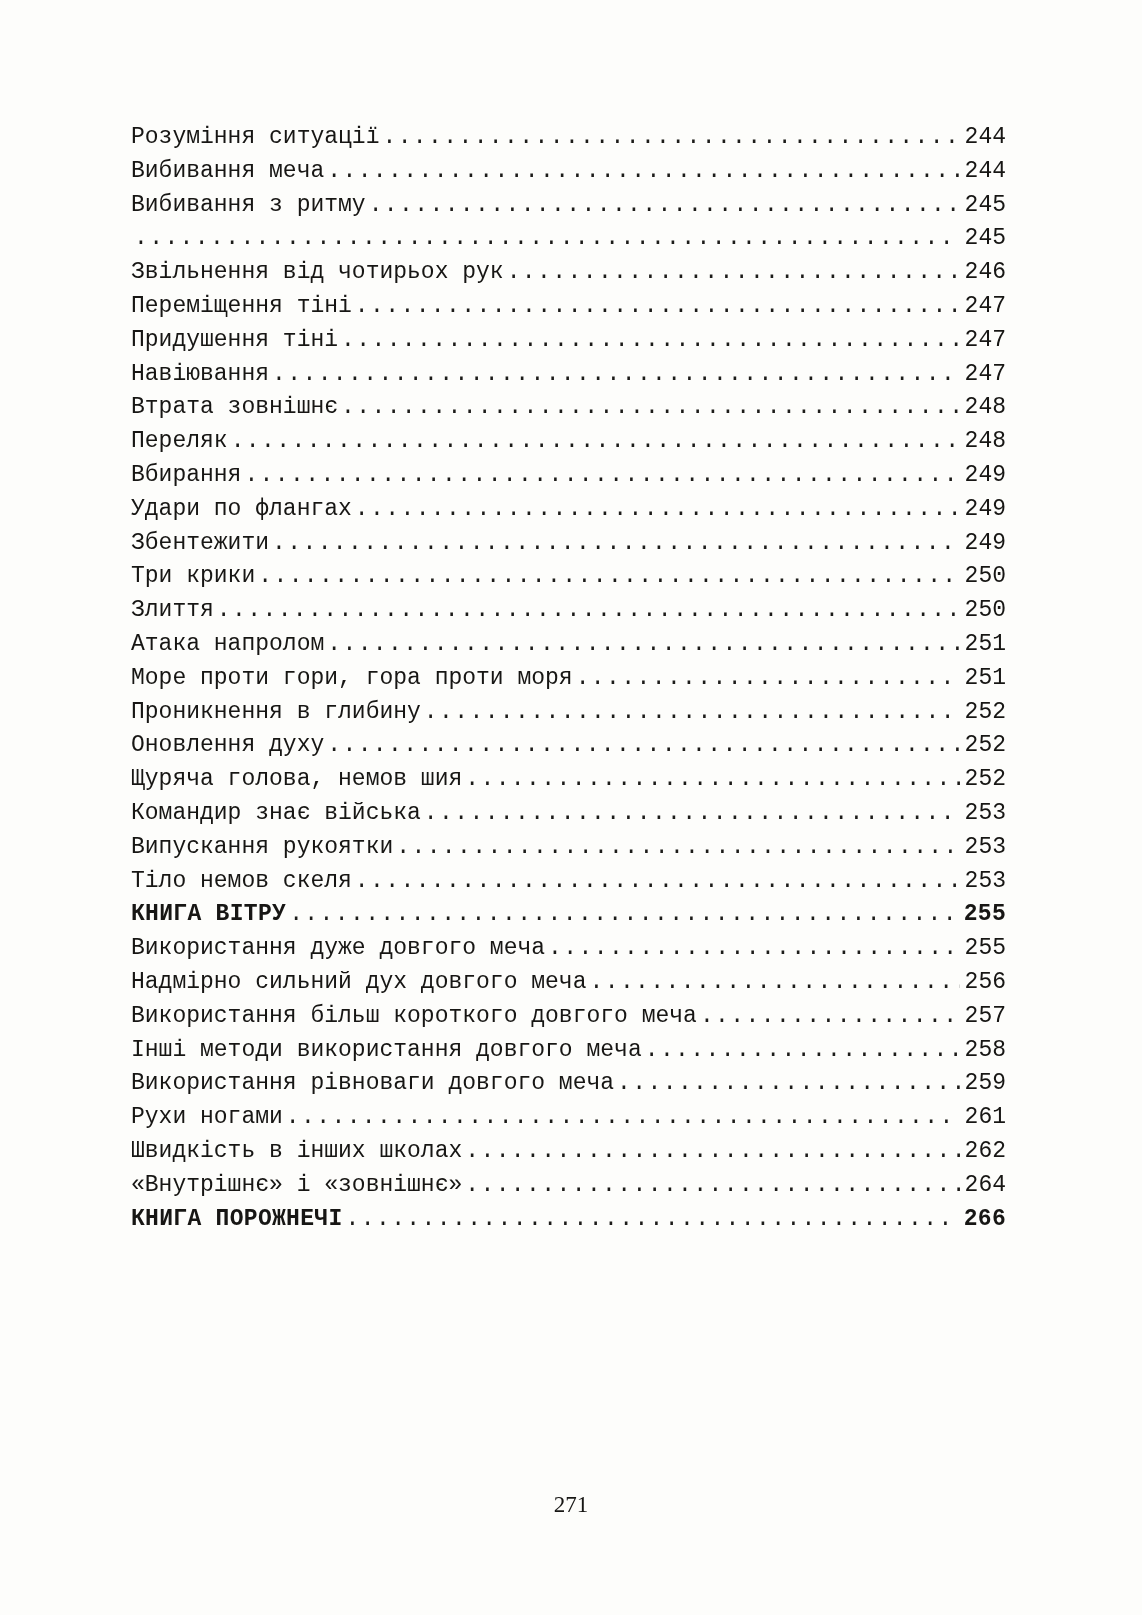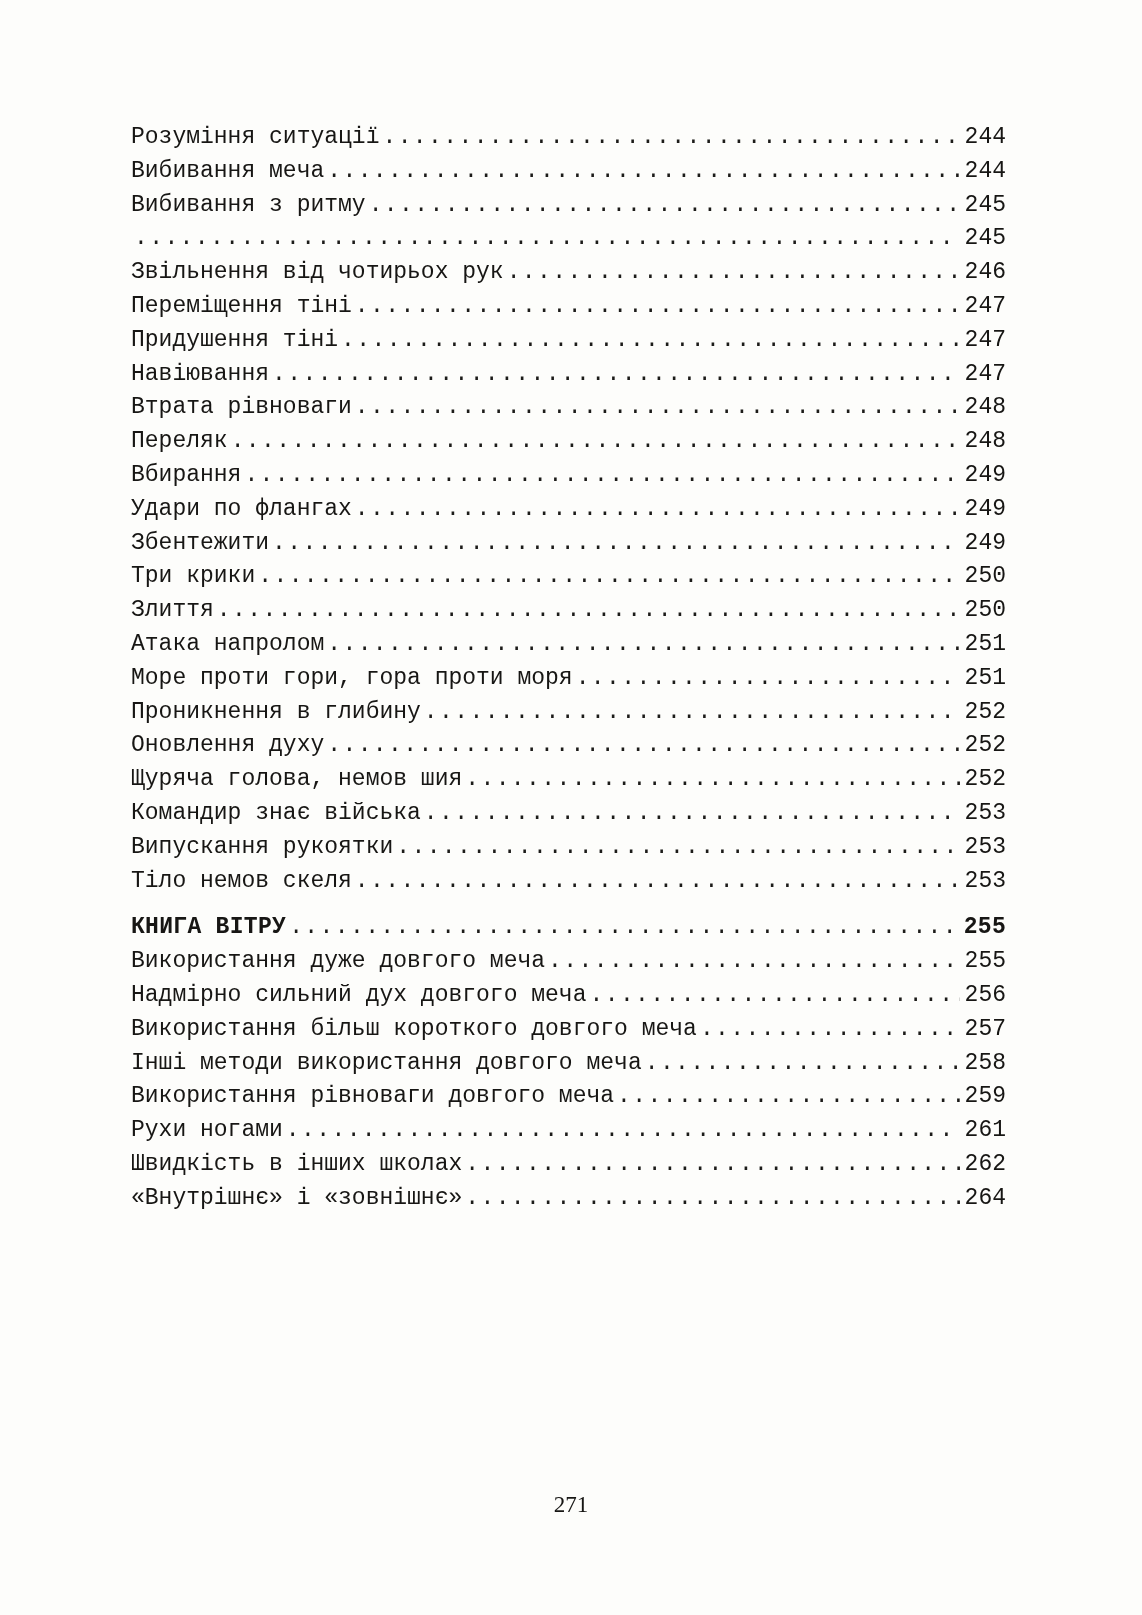--- a/index.html
+++ b/index.html
@@ -25,21 +25,20 @@
     left: 131px;
     width: 875px;
     font-family: Liberation Mono, monospace;
   }
   .toc-row {
     display: flex;
     line-height: 33.8px;
     font-size: 23px;
   }
   .toc-row.toc-header {
-    margin-top: 13px;
     font-weight: 700;
     letter-spacing: 0.3px;
   }
   .toc-title {
     display: block;
     white-space: nowrap;
     flex: 0 0 auto;
   }
   .toc-leader {
     display: block;
@@ -107,21 +106,21 @@
         <span class="toc-title">Придушення тіні</span>
         <span class="toc-leader"></span>
         <span class="toc-page">247</span>
       </div>
       <div class="toc-row">
         <span class="toc-title">Навіювання</span>
         <span class="toc-leader"></span>
         <span class="toc-page">247</span>
       </div>
       <div class="toc-row">
-        <span class="toc-title">Втрата рівноваги</span>
+        <span class="toc-title">Втрата зовнішнє</span>
         <span class="toc-leader"></span>
         <span class="toc-page">248</span>
       </div>
       <div class="toc-row">
         <span class="toc-title">Переляк</span>
         <span class="toc-leader"></span>
         <span class="toc-page">248</span>
       </div>
       <div class="toc-row">
         <span class="toc-title">Вбирання</span>
@@ -225,16 +224,21 @@
       </div>
       <div class="toc-row">
         <span class="toc-title">Швидкість в інших школах</span>
         <span class="toc-leader"></span>
         <span class="toc-page">262</span>
       </div>
       <div class="toc-row">
         <span class="toc-title">«Внутрішнє» і «зовнішнє»</span>
         <span class="toc-leader"></span>
         <span class="toc-page">264</span>
+      </div>
+      <div class="toc-row toc-header">
+        <span class="toc-title">КНИГА ПОРОЖНЕЧІ</span>
+        <span class="toc-leader"></span>
+        <span class="toc-page">266</span>
       </div>
     </div>
   <div class="folio">271</div>
 </div>
 
 </body></html>

